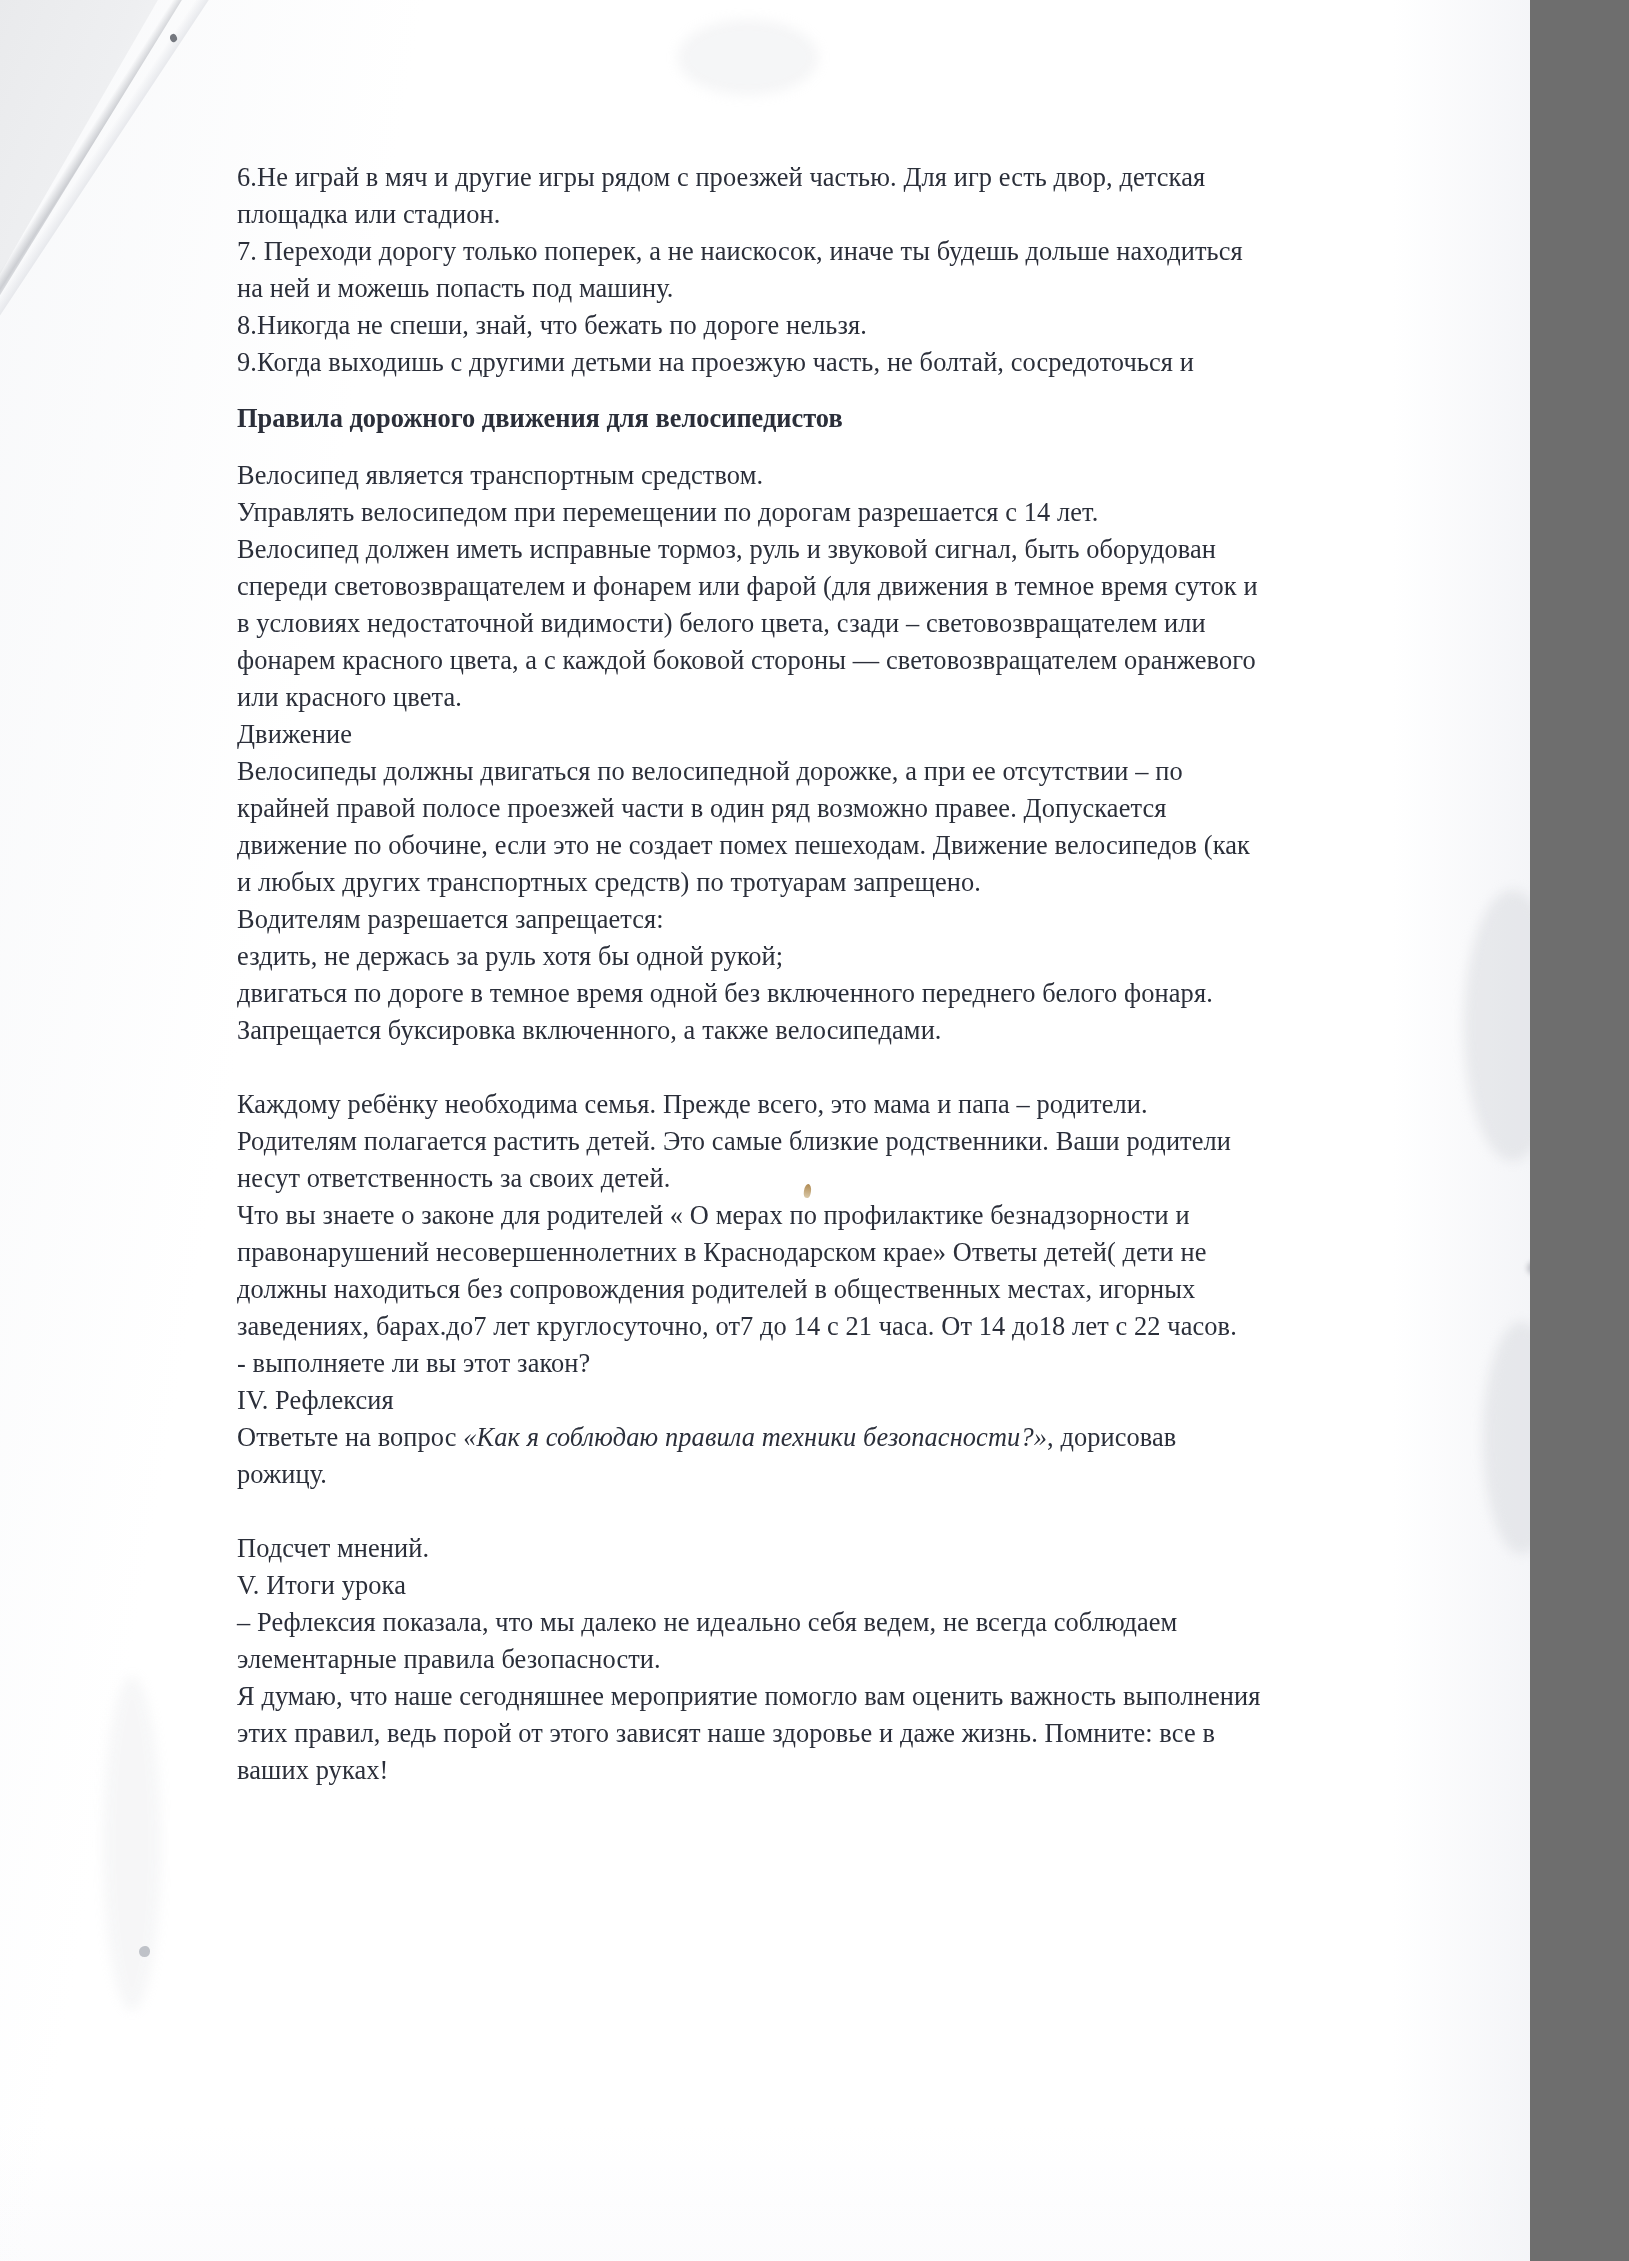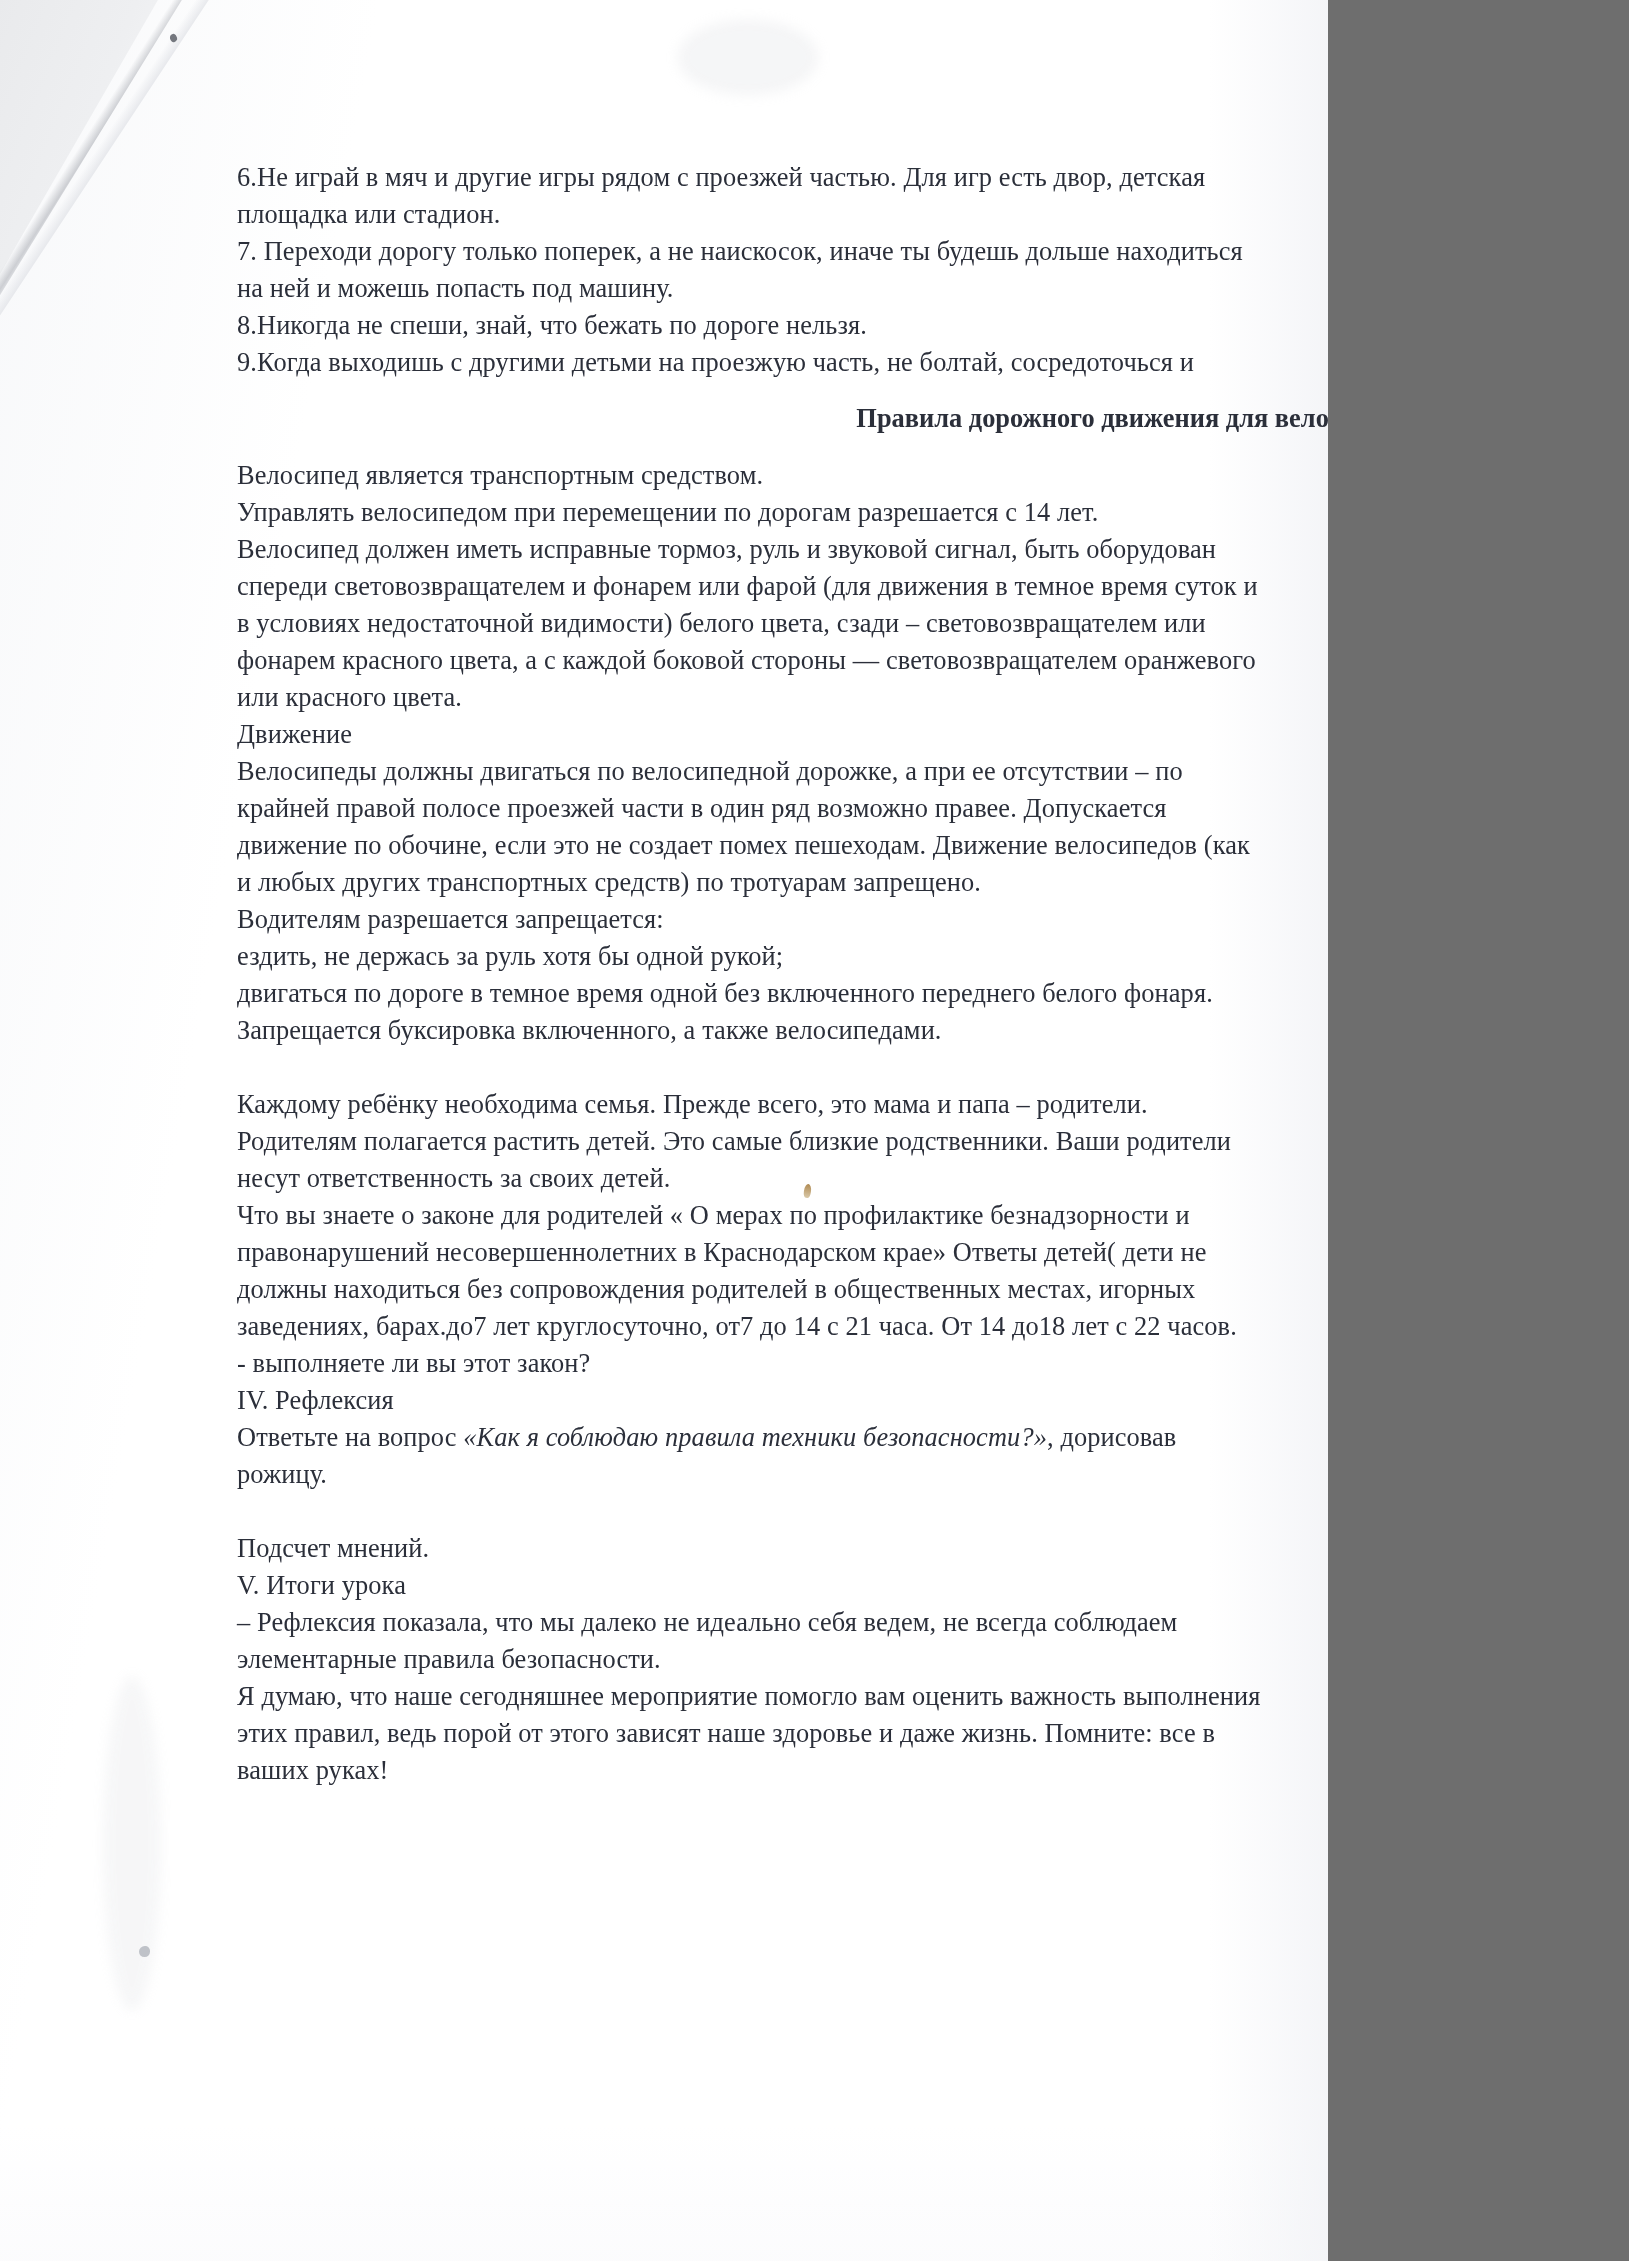--- a/index.html
+++ b/index.html
@@ -4,21 +4,21 @@
 <title>Scanned lesson plan page</title>
 <style>
   html, body {
     margin: 0;
     padding: 0;
     background: #6e6e6e;
   }
 
   .page {
     position: relative;
-    width: 1328px;
+    width: 1530px;
     height: 2261px;
     background: #ffffff;
     overflow: hidden;
     font-family: "Liberation Serif", "DejaVu Serif", serif;
     color: #2b2f3a;
     text-decoration: underline;
   }
 
   
   .paper-tint {
@@ -159,21 +159,21 @@
     font-size: 26.4px;
     line-height: 37px;
     letter-spacing: 0.1px;
     white-space: pre-wrap;
   }
 
   .heading {
     font-size: 26.4px;
     line-height: 37px;
     font-weight: bold;
-    text-align: right;
+    text-align: left;
     margin-top: 19.3px;
     margin-bottom: 19.3px;
   }
   .spacer-md { height: 37px; }
 
   .it { font-style: italic; text-align: center; }
 </style>
 </head>
 <body>
 

